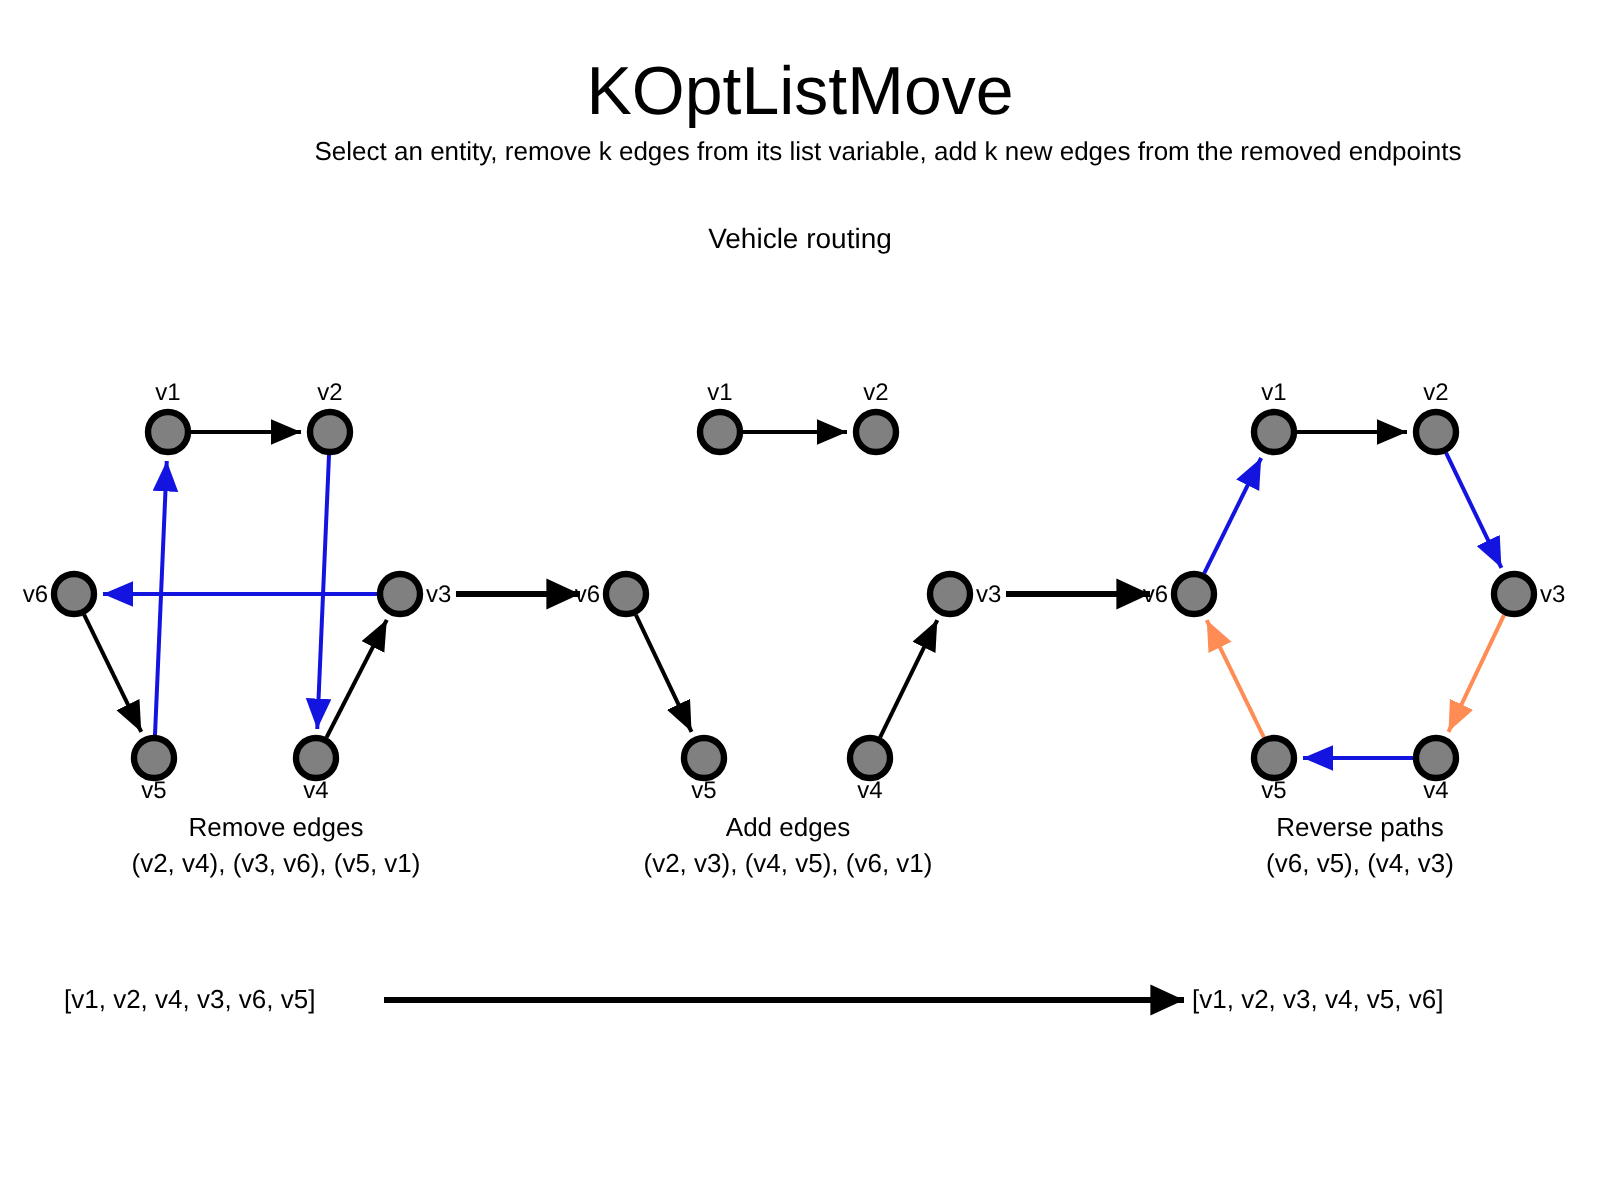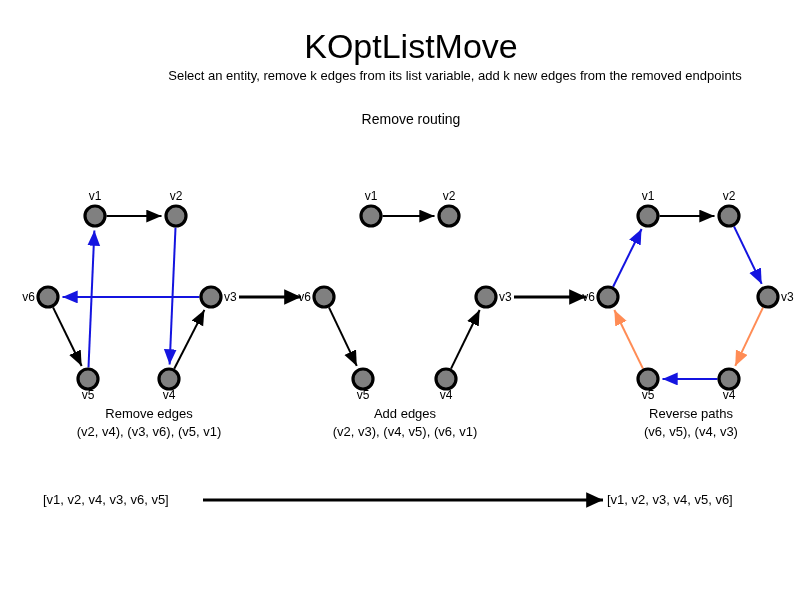--- a/index.html
+++ b/index.html
@@ -11,21 +11,21 @@
   body {
     width: 800px;
     height: 600px;
     position: relative;
     overflow: hidden;
     font-family: "Liberation Sans", sans-serif;
     color: #000000;
   }
   #root {
     position: absolute;
-    left: 11px; top: 0;
+    left: 0; top: 0;
     width: 668px;
     height: 600px;
     border-radius: 26px;
   }
   .page-title {
     position: absolute;
     left: 0;
     top: 26px;
     width: 800px;
     text-align: center;
@@ -96,21 +96,21 @@
 </style>
 </head>
 <body>
 
 <div id="root">
 
   <div class="page-title">KOptListMove</div>
 
   <div class="page-subtitle">Select an entity, remove k edges from its list variable, add k new edges from the removed endpoints</div>
 
-  <div class="section-label">Remove routing</div>
+  <div class="section-label">Vehicle routing</div>
 
   <svg class="diagram" viewBox="0 0 800 600">
     <defs>
       <marker id="ah-black" markerWidth="9" markerHeight="9" refX="7.6" refY="3.2" orient="auto" markerUnits="strokeWidth">
         <path d="M0,0 L7.6,3.2 L0,6.4 z" fill="#000000"></path>
       </marker>
       <marker id="ah-blue" markerWidth="9" markerHeight="9" refX="7.6" refY="3.2" orient="auto" markerUnits="strokeWidth">
         <path d="M0,0 L7.6,3.2 L0,6.4 z" fill="#1414e0"></path>
       </marker>
       <marker id="ah-orange" markerWidth="9" markerHeight="9" refX="7.6" refY="3.2" orient="auto" markerUnits="strokeWidth">

